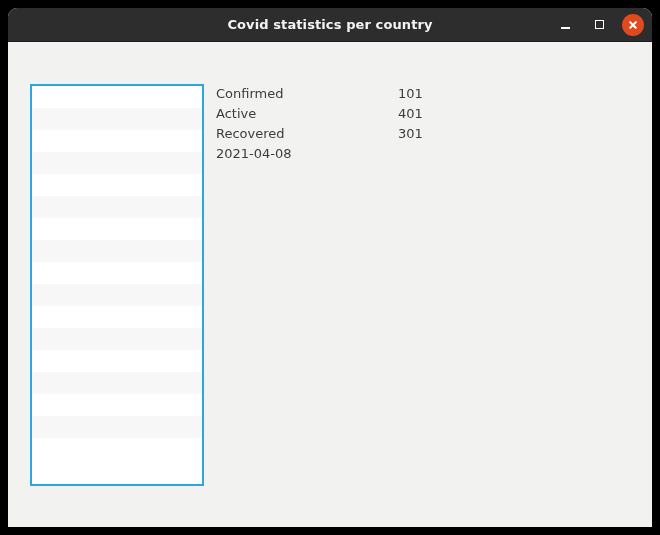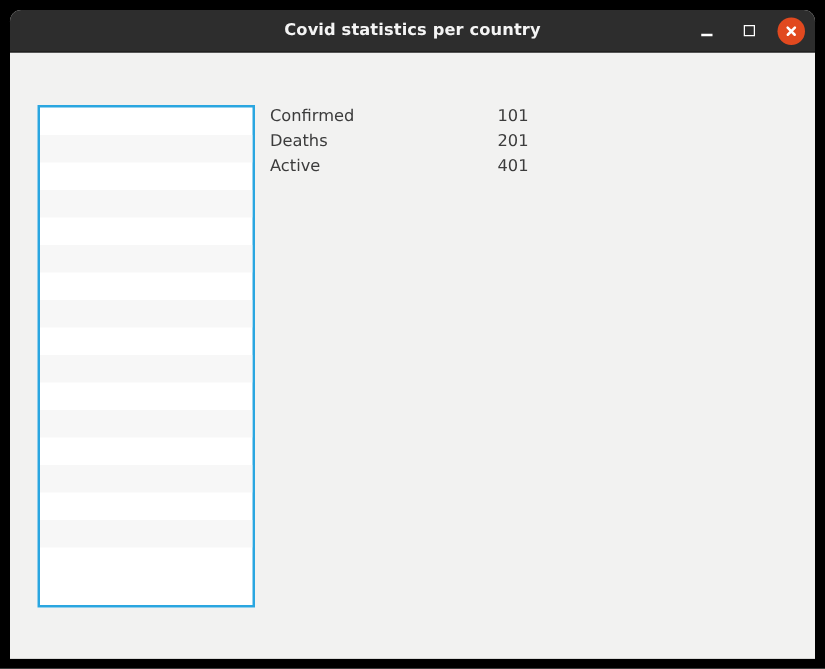--- a/index.html
+++ b/index.html
@@ -120,25 +120,26 @@
         <div class="list-row alt"></div>
         <div class="list-row"></div>
         <div class="list-row alt"></div>
       </div>
     <div class="stats-panel">
         <div class="stat-row">
           <span class="stat-label">Confirmed</span>
           <span class="stat-value">101</span>
         </div>
         <div class="stat-row">
-          <span class="stat-label">Deaths</span>
-          <span class="stat-value">201</span>
-        </div>
-        <div class="stat-row">
           <span class="stat-label">Active</span>
           <span class="stat-value">401</span>
         </div>
         <div class="stat-row">
+          <span class="stat-label">Recovered</span>
+          <span class="stat-value">301</span>
+        </div>
+        <div class="stat-row">
+          <span class="stat-value">2021-04-08</span>
         </div>
       </div>
   </div>
 
 </div>
 
 </body></html>

